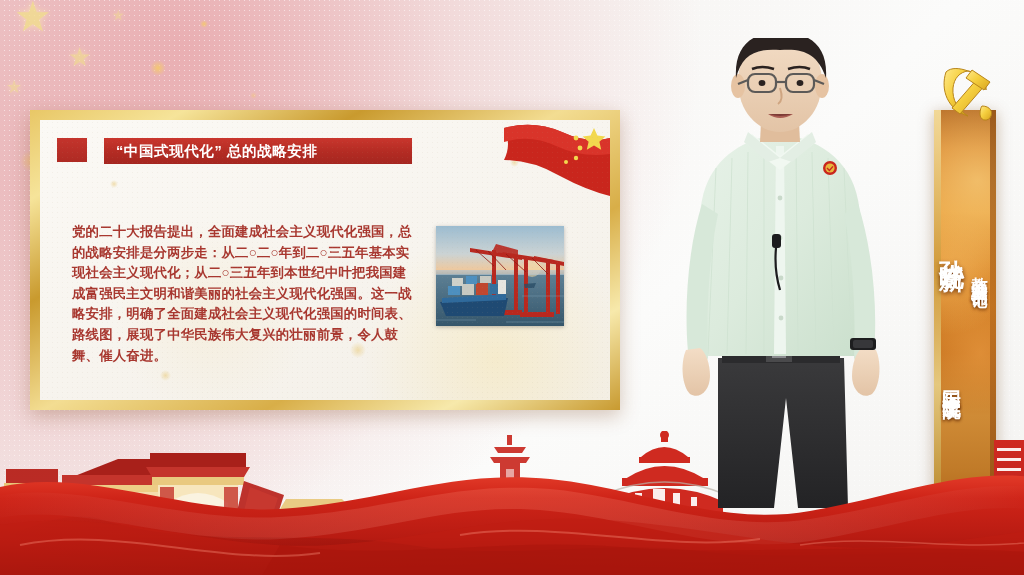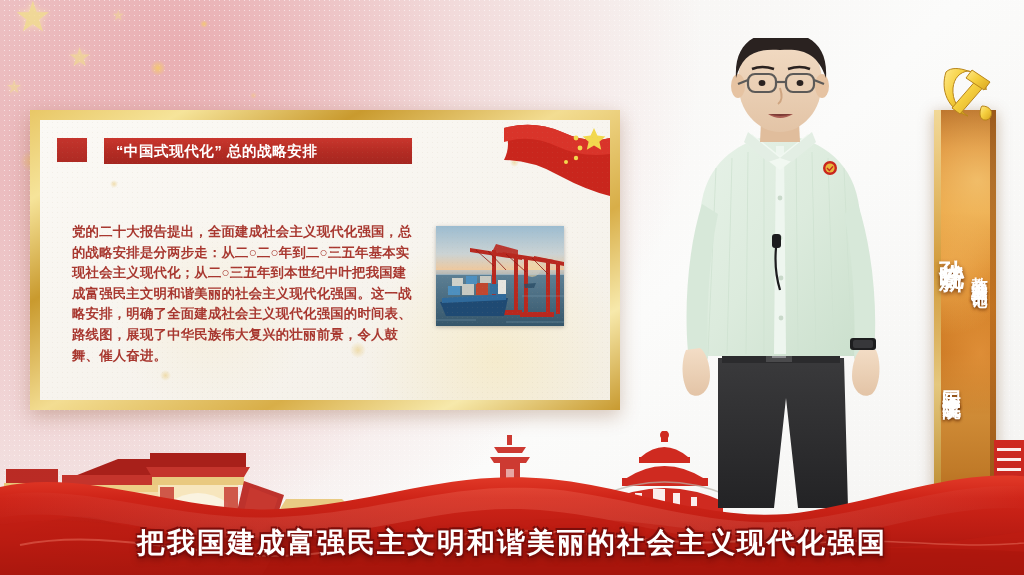--- a/index.html
+++ b/index.html
@@ -619,15 +619,14 @@
     <path d="M120 70 C210 100 330 80 430 96 C530 112 620 90 720 102 C820 114 930 96 1064 108 L1064 130 L0 130 L0 96 C40 84 80 60 120 70 Z" fill="url(#sheen2)" opacity=".6"></path>
     <path d="M0 80 C120 52 230 104 350 96 C470 88 520 62 640 72 C760 82 840 110 960 94 L1064 80 L1064 130 L0 130 Z" fill="#c01d13" opacity=".55"></path>
     <path d="M300 96 C420 112 520 88 640 98 C760 108 880 92 1064 104 L1064 130 L280 130 Z" fill="#a7150c" opacity=".45"></path>
     <g opacity=".35">
       <path d="M40 96 C140 76 240 118 340 104" stroke="#ff9a84" stroke-width="2" fill="none"></path>
       <path d="M480 86 C580 70 680 104 780 90" stroke="#ff9a84" stroke-width="2" fill="none"></path>
       <path d="M820 96 C900 84 980 104 1060 92" stroke="#ff9a84" stroke-width="1.6" fill="none"></path>
     </g>
   </svg>
 
-  <div id="subtitle">把我国建成富强民主文明和谐美丽的社会主义现代化强国</div>
 
 </div>
 
 </body></html>

